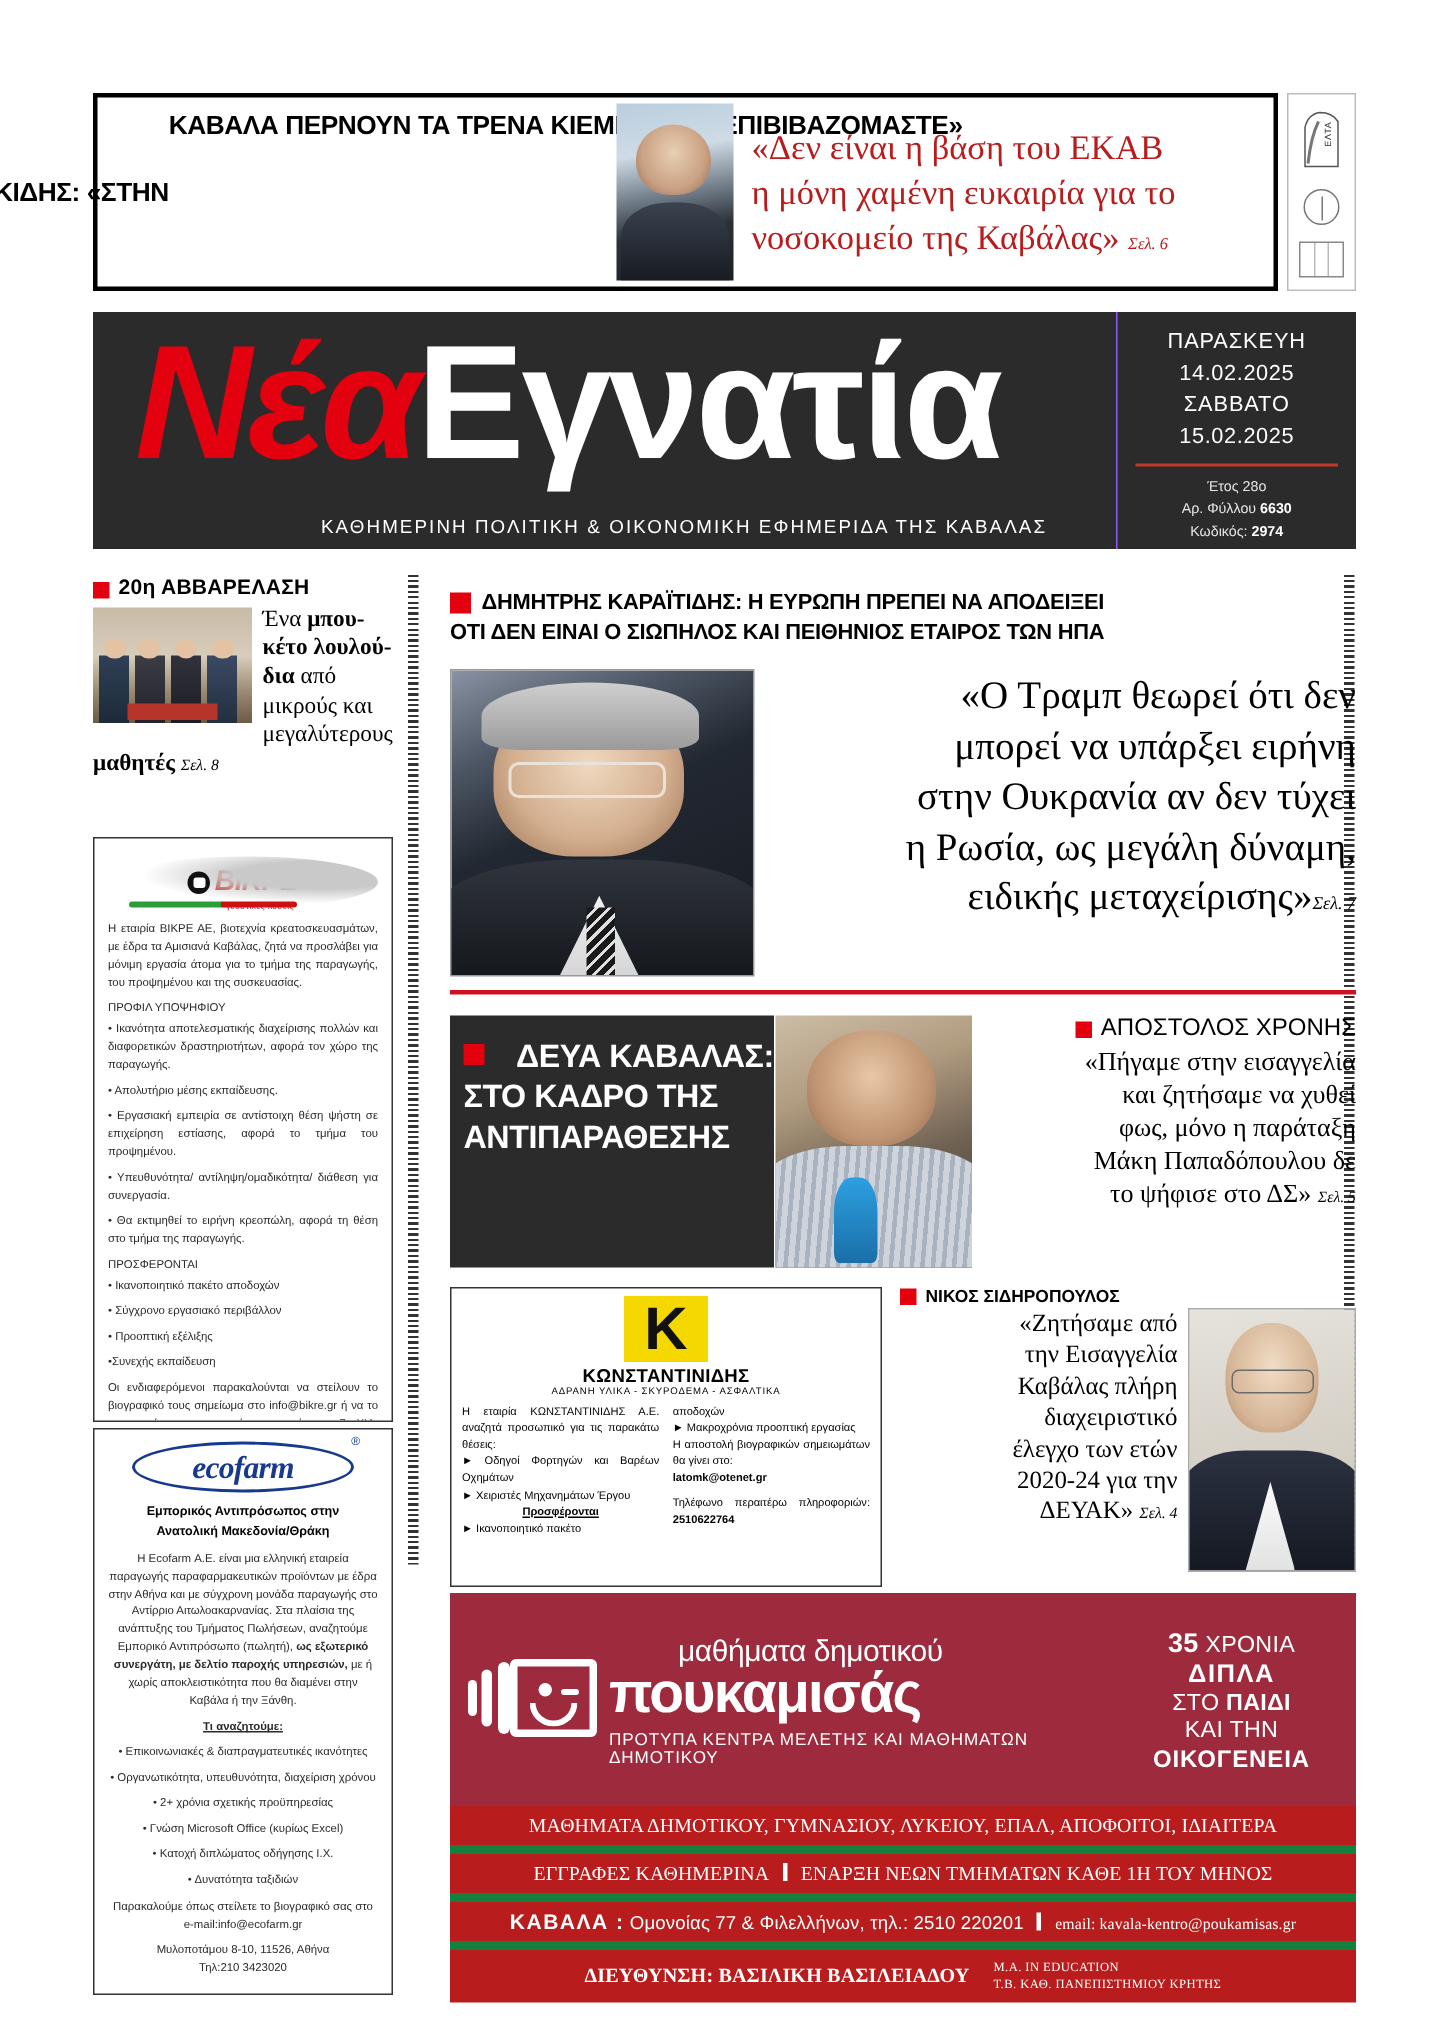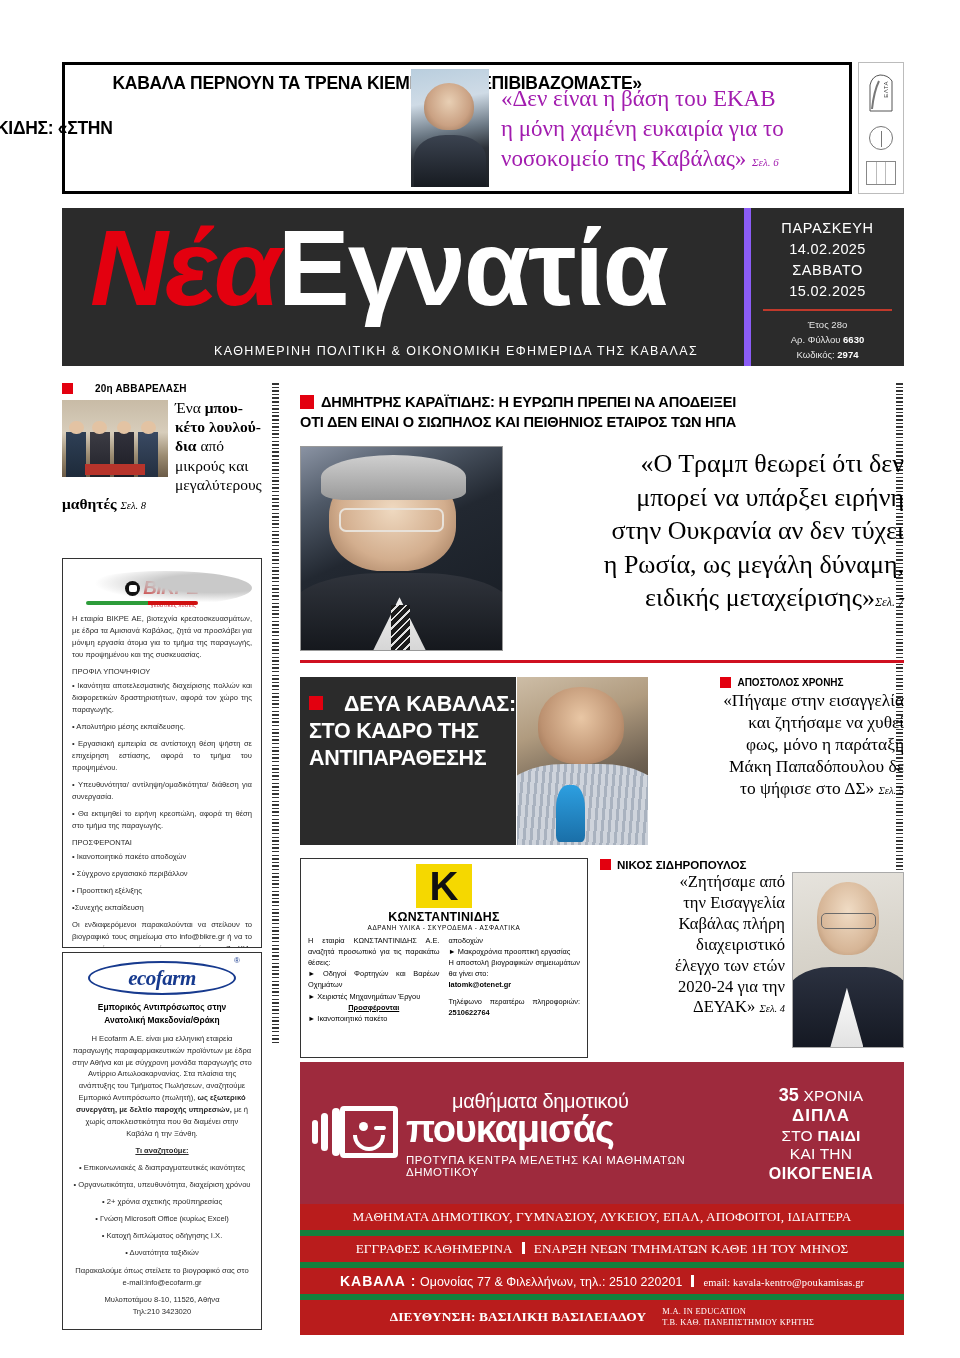--- a/index.html
+++ b/index.html
@@ -39,21 +39,21 @@
   .tb-photo::before {
     content:""; position:absolute; left:4%; bottom:0; width:92%; height:44%;
     border-radius:44% 44% 0 0;
     background: linear-gradient(180deg,#3b4350,#171b21);
   }
   .tb-right {
     flex:1; padding:8px 10px 6px 12px;
     display:flex; flex-direction:column; justify-content:center;
     font-family:"Liberation Serif", serif;
   }
-  .tb-rline { font-size:23px; line-height:1.3; color:#a21caf; white-space:nowrap; text-align:left; }
+  .tb-rline { font-size:23px; line-height:1.3; color:#b91c1c; white-space:nowrap; text-align:left; }
   .tb-sel { font-size:11px; font-style:italic; }
 
   .elta-strip {
     position:absolute; left:858px; top:62px; width:46px; height:132px;
     border:1px solid #bcbcbc; background:#fff;
     display:flex; flex-direction:column; align-items:center; justify-content:space-around; padding:3px 0;
   }
   .elta-logo { width:30px; height:44px; position:relative; }
   .elta-mark { font-size:6px; writing-mode:vertical-rl; transform:rotate(180deg); letter-spacing:0.5px;
      color:#333; }
@@ -73,40 +73,40 @@
     font-family:"Liberation Sans", sans-serif; font-weight:bold;
     font-size:108px; line-height:1.22; letter-spacing:-3px; white-space:nowrap;
   }
   .mh-nea { color:#e3000f; font-style:italic; }
   .mh-egn { color:#ffffff; letter-spacing:-2px; }
   .mh-sub {
     position:absolute; left:152px; bottom:8px;
     color:#fff; font-size:12.5px; letter-spacing:1.4px; font-weight:500; white-space:nowrap;
   }
   .mh-right {
-    width:160px; border-left:7px solid #8b5cf6;
+    width:160px; border-left:1px solid #8b5cf6;
     color:#fff; padding:10px 6px 6px 6px; text-align:center;
   }
   .mh-day { font-size:14.5px; letter-spacing:0.6px; line-height:1.45; }
   .mh-date { font-size:14.5px; letter-spacing:0.4px; line-height:1.45; }
   .mh-rule { height:2px; background:#c0392b; margin:7px 6px 6px 6px; }
   .mh-meta { font-size:9.5px; line-height:1.6; color:#e6e6e6; }
   .mh-meta b { font-weight:bold; color:#fff; }
   .mh-price { font-size:13px; margin-top:4px; }
   .mh-price b { font-size:14px; }
 
   
   .hatch {
     position:absolute; width:7px;
     background-image: repeating-linear-gradient(to bottom, #333 0 1.5px, #fff 1.5px 3.6px);
   }
 
   
   .side-flash { position:absolute; left:62px; top:383px; width:200px; }
-  .sf-kicker { display:flex; align-items:flex-start; gap:22px; font-weight:bold; font-size:10px; letter-spacing:0.2px;}
+  .sf-kicker { display:flex; align-items:flex-end; gap:6px; font-weight:bold; font-size:14px; letter-spacing:0.2px;}
   .sf-body { margin-top:4px; font-family:"Liberation Serif", serif; }
   .sf-photo {
     float:left; width:106px; height:77px; margin:2px 7px 2px 0;
     background:linear-gradient(180deg,#c8bba6 0%,#d7cdbb 42%,#9c8c72 72%,#6b5b47 100%);
     position:relative; overflow:hidden;
   }
   .sf-photo i {
     position:absolute; bottom:0; width:19%; height:58%;
     background:linear-gradient(180deg,#2f4056,#1d2a3a);
   }
@@ -207,21 +207,21 @@
   }
   .dp-face{position:absolute;left:16%;top:6%;width:66%;height:46%;border-radius:48% 48% 44% 44%;
     background:radial-gradient(ellipse at 50% 40%,#e9c7a5,#bd9271 65%,#8a6448);}
   .dp-body{position:absolute;left:-10%;bottom:0;width:120%;height:48%;
     background:repeating-linear-gradient(95deg,#cfd4dc 0 4px,#a9b2bf 4px 7px);border-radius:38% 38% 0 0;}
   .dp-mic{position:absolute;left:30%;bottom:2%;width:22%;height:34%;border-radius:40% 40% 12% 12%;
     background:linear-gradient(180deg,#2d9fe0,#1a6fa8);}
 
   
   .chronis { position:absolute; left:660px; top:677px; width:244px; }
-  .ch-kick { display:flex; align-items:center; gap:6px; font-weight:bold; font-size:10px; justify-content:center;}
+  .ch-kick { display:flex; align-items:center; gap:6px; font-weight:normal; font-size:16px; justify-content:flex-end;}
   .ch-quote { margin-top:2px; font-family:"Liberation Serif", serif; font-size:17.4px;
     line-height:1.26; text-align:right; }
   .ch-quote .sel { font-size:10.5px; font-style:italic; }
 
   
   .ad-kon { position:absolute; left:300px; top:858px; width:288px; height:200px;
     border:1px solid #333; background:#fff; padding:5px 7px; }
   .kon-logo { width:56px; height:44px; background:#f5d800; margin:0 auto 2px auto;
     display:flex; align-items:center; justify-content:center; }
   .kon-k { font-weight:bold; font-size:40px; line-height:1; color:#111; }

